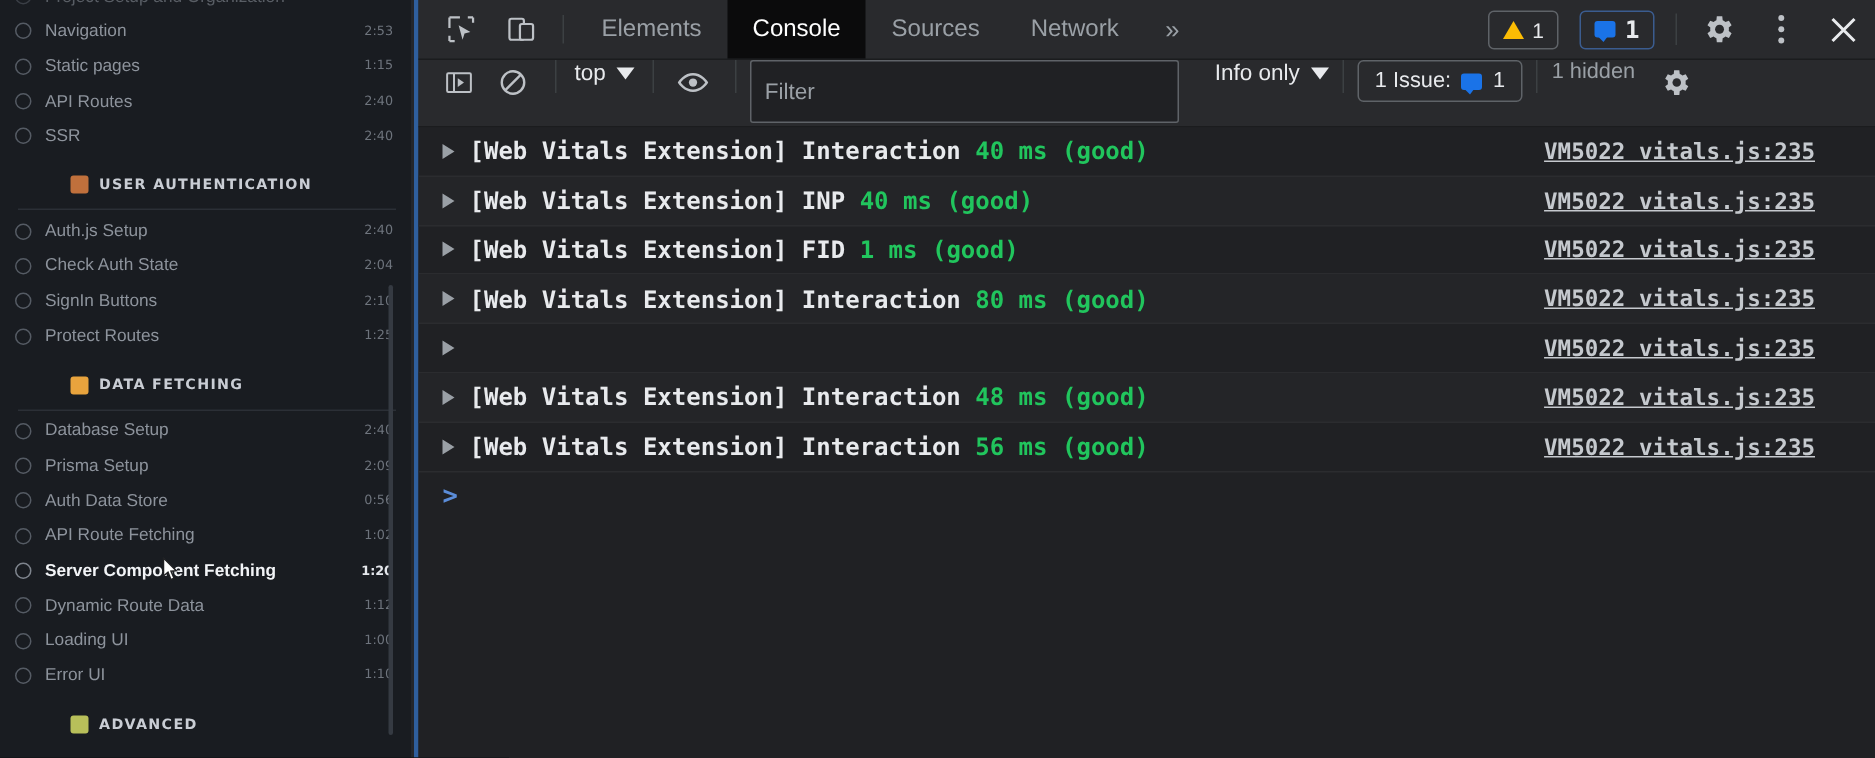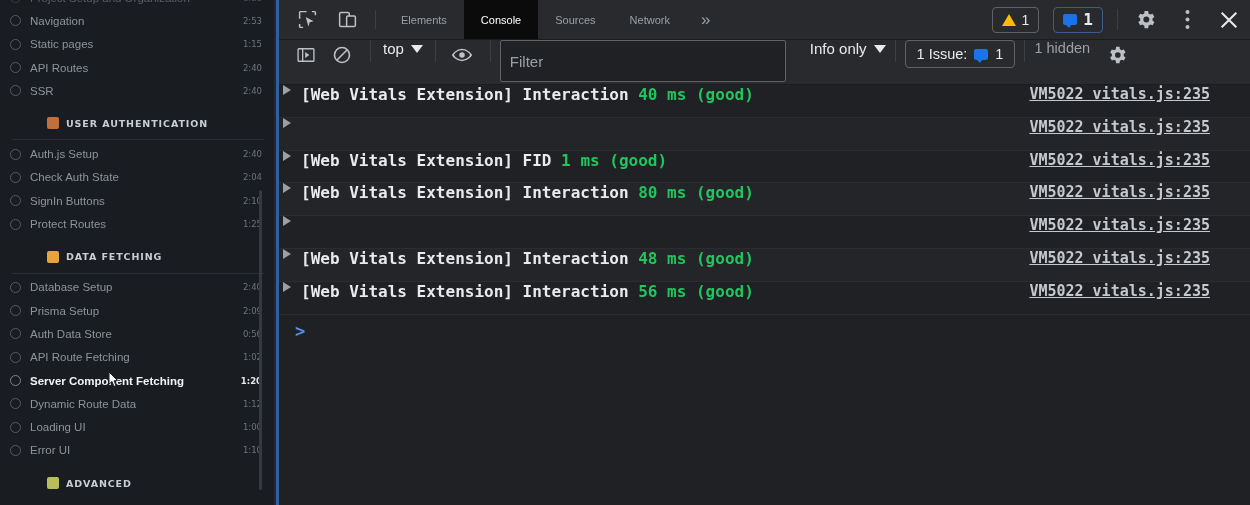--- a/index.html
+++ b/index.html
@@ -94,21 +94,21 @@
     border-bottom: 1px solid #1b1c1e;
   }
   .tb-icon {
     width: 40px; display: flex; align-items: center; justify-content: center;
     color: #9aa0a6;
   }
   .tb-icon:first-child { margin-left: 8px; }
   .tb-sep { width: 1px; background: #3c4043; margin: 10px 8px; }
   .tab {
     display: flex; align-items: center; padding: 0 17px;
-    font-size: 11px; color: #9aa0a6; white-space: nowrap;
+    font-size: 16px; color: #9aa0a6; white-space: nowrap;
   }
   .tab.active { background: #0b0b0c; color: #ffffff; }
   .tb-more {
     display: flex; align-items: center; padding: 0 14px;
     font-size: 17px; color: #9aa0a6;
   }
   .tb-spacer { flex: 1 1 auto; }
   .badge {
     display: flex; align-items: center; gap: 6px;
     height: 26px; align-self: center;
@@ -181,23 +181,24 @@
   }
   .hidden-txt { font-size: 14.5px; color: #9aa0a6; white-space: nowrap; }
 
   
   .console {
     flex: 1 1 auto;
     background: #202124;
     overflow: hidden;
   }
   .row {
-    display: flex; align-items: flex-start;
+    display: flex; align-items: center;
     height: 32.8px;
     border-bottom: 1px solid #2b2c2f;
+    padding-left: 12px;
     position: relative;
   }
   .row:nth-child(even) { background: #242528; }
   .arrow {
     width: 16px; flex: 0 0 16px;
     display: flex; align-items: center; justify-content: center;
   }
   .arrow i {
     width: 0; height: 0; display: block;
     border-top: 5px solid transparent; border-bottom: 5px solid transparent;
@@ -450,20 +451,21 @@
             <span class="arrow">
               <i></i>
             </span>
             <span class="msg"><span>[Web Vitals Extension]</span> <span>Interaction</span> <span class="num">40</span> <span class="unit">ms</span> <span class="rating">(good)</span></span>
             <a class="src">VM5022 vitals.js:235</a>
           </div>
           <div class="row">
             <span class="arrow">
               <i></i>
             </span>
+            <span class="msg"><span>[Web Vitals Extension]</span> <span>INP</span> <span class="num">40</span> <span class="unit">ms</span> <span class="rating">(good)</span></span>
             <a class="src">VM5022 vitals.js:235</a>
           </div>
           <div class="row">
             <span class="arrow">
               <i></i>
             </span>
             <span class="msg"><span>[Web Vitals Extension]</span> <span>FID</span> <span class="num">1</span> <span class="unit">ms</span> <span class="rating">(good)</span></span>
             <a class="src">VM5022 vitals.js:235</a>
           </div>
           <div class="row">

